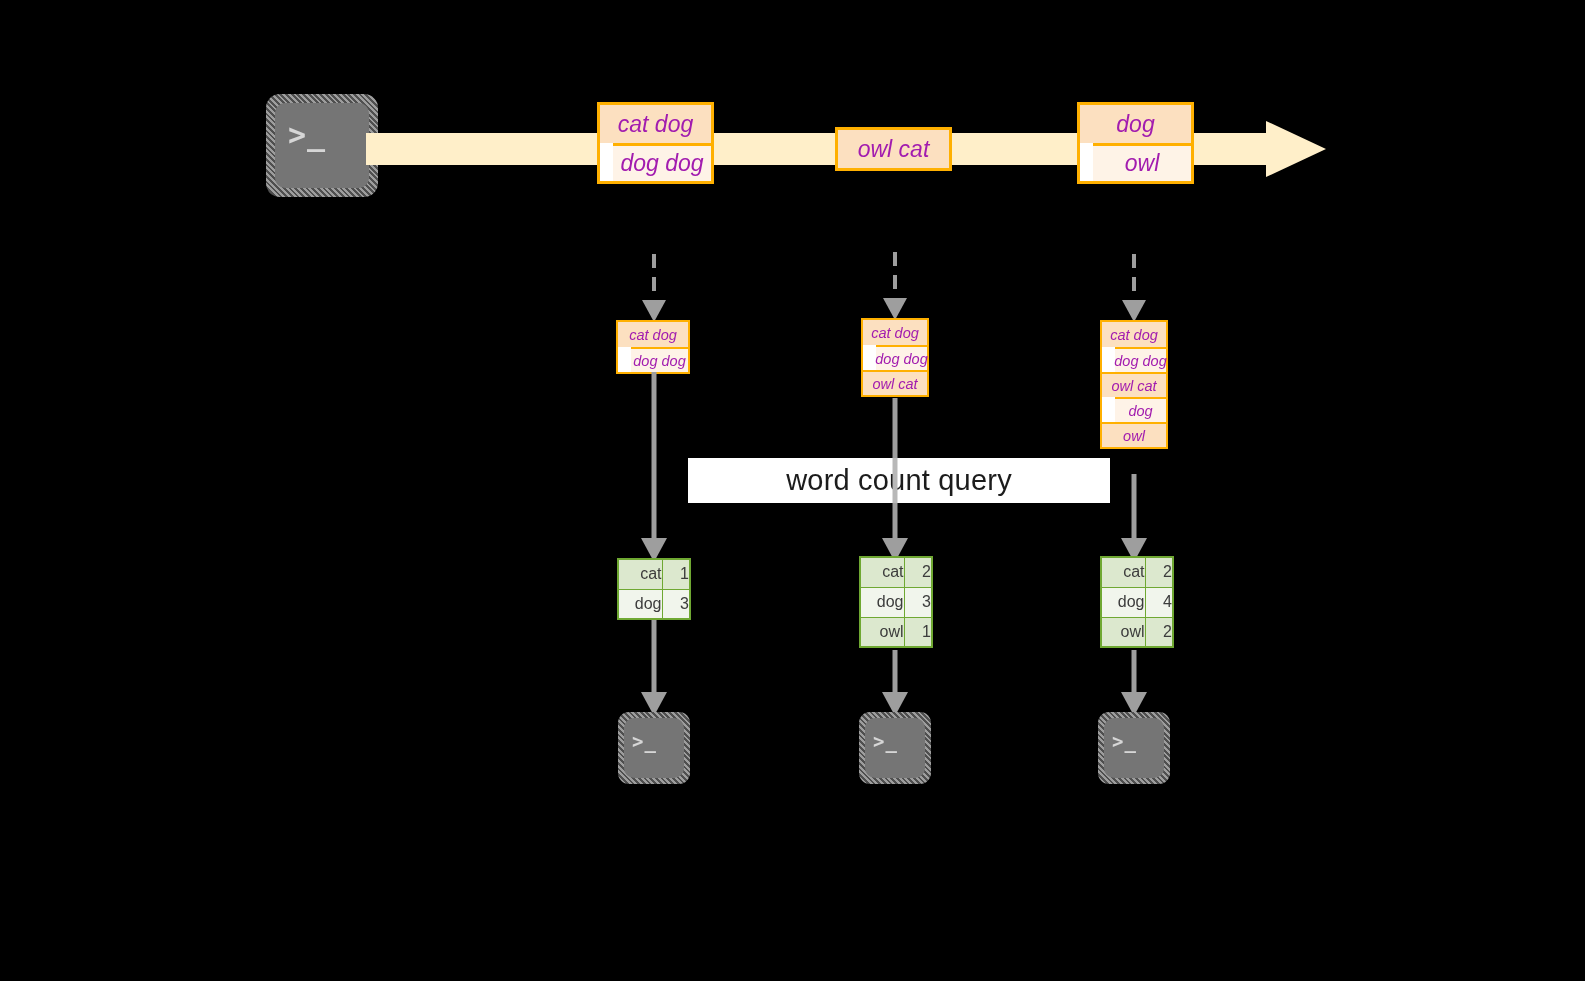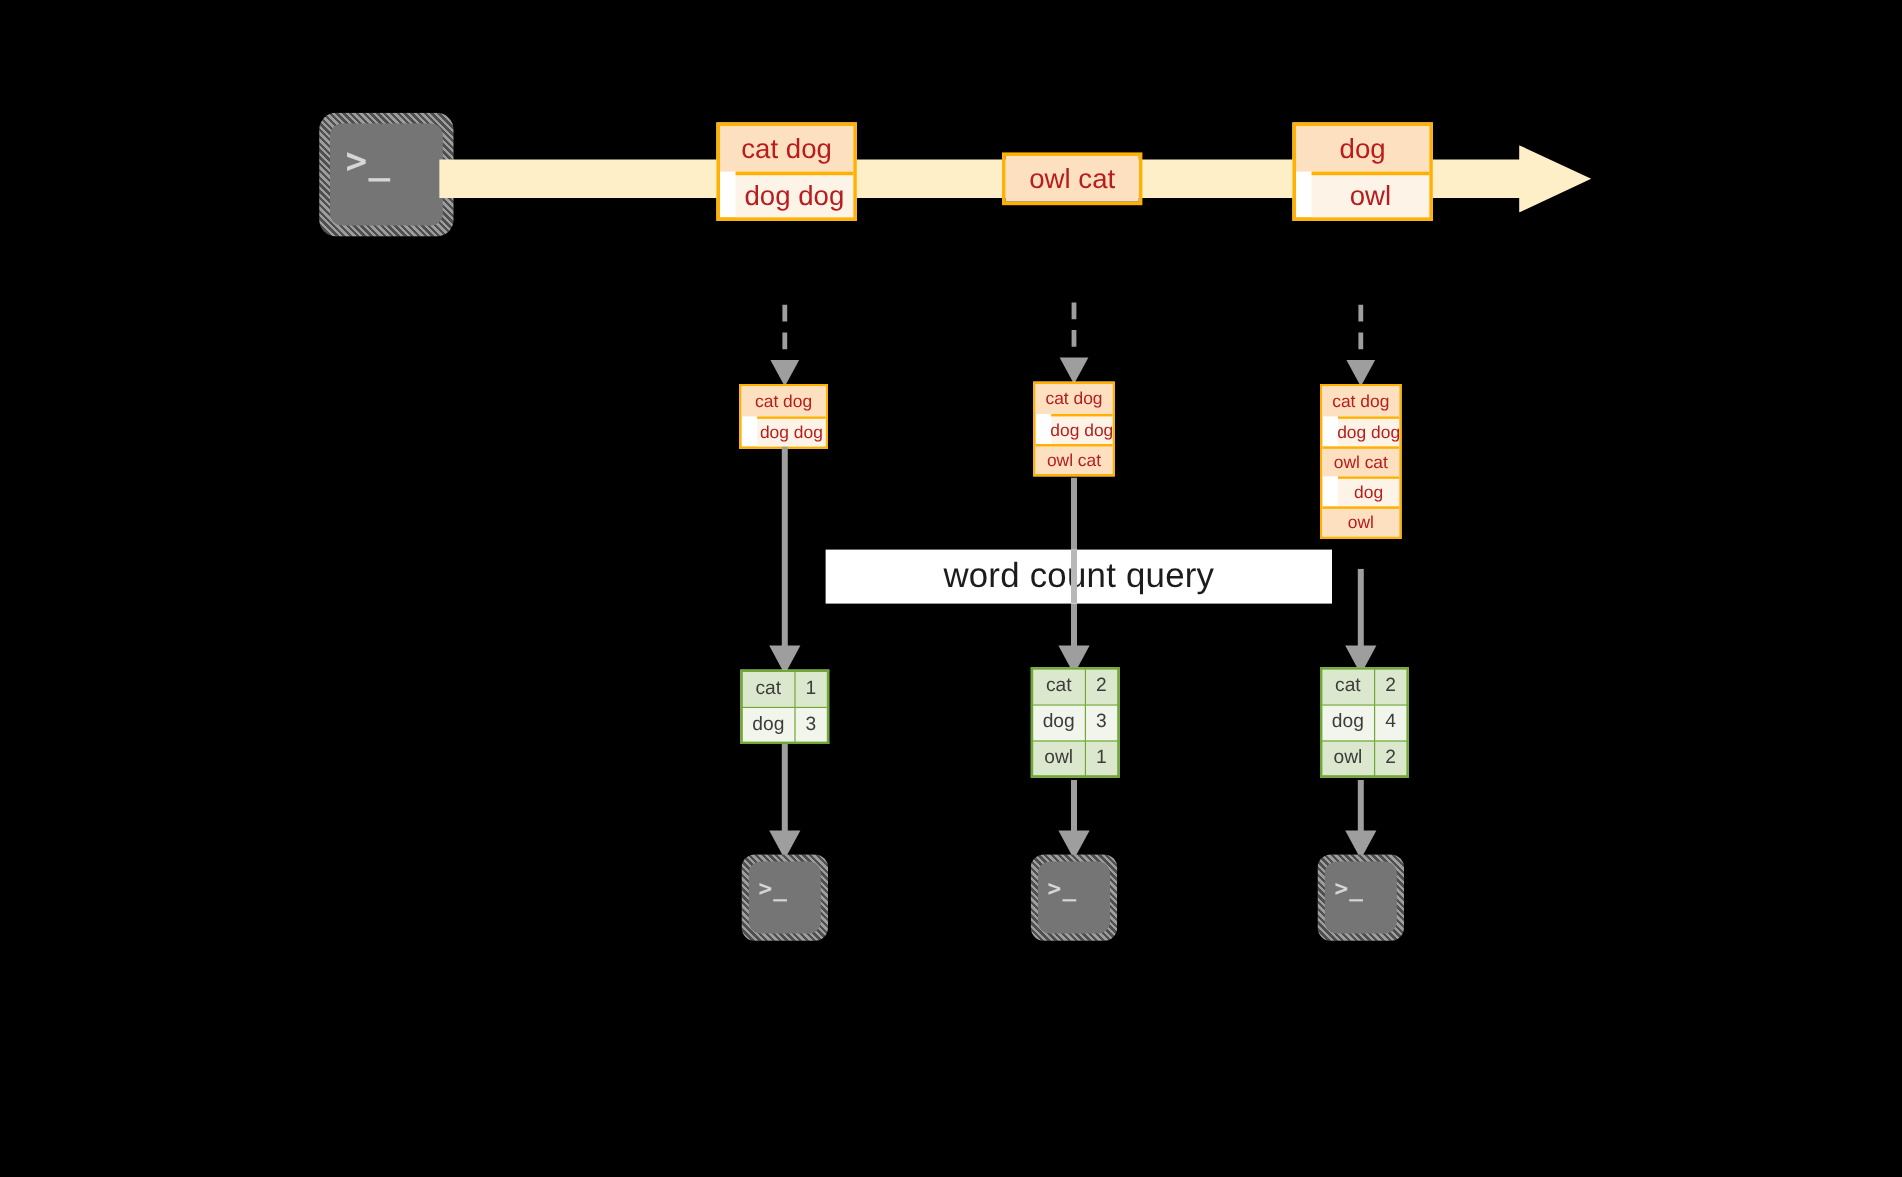--- a/index.html
+++ b/index.html
@@ -73,21 +73,22 @@
     box-sizing: border-box;
     border: 3px solid #FFB000;
     background: #FFFFFF;
   }
   .rec-cell {
     box-sizing: border-box;
     display: flex;
     align-items: center;
     justify-content: center;
     white-space: nowrap;
-    color: #b91c1c;
+    color: #a21caf;
+    font-style: italic;
   }
   .rec-cell + .rec-cell { border-top: 3px solid #FFB000; }
   .rec-dark  { background: #FCE0C0; }
   .rec-light { background: #FEF3E7; margin-left: 13px; }
 
   
   .stream-rec { }
   .stream-rec .rec-cell { height: 38px; font-size: 23px; }
 
   #rec-stream-1 { left: 597px; top: 102px; width: 117px; }
@@ -115,21 +116,21 @@
     background: #FFFFFF;
     display: table;
     border-collapse: collapse;
   }
   .result-row { display: table-row; }
   .result-row .cell {
     display: table-cell;
     box-sizing: border-box;
     height: 30px;
     font-size: 16px;
-    text-align: center;
+    text-align: right;
     vertical-align: middle;
     white-space: nowrap;
     color: #3c3c3c;
     border: 1.5px solid #6FA832;
   }
   .result-row .cell.k { width: 44px; }
   .result-row .cell.v { width: 28px; }
   .res-dark  { background: #DCE8CE; }
   .res-light { background: #F1F5EC; }
 

